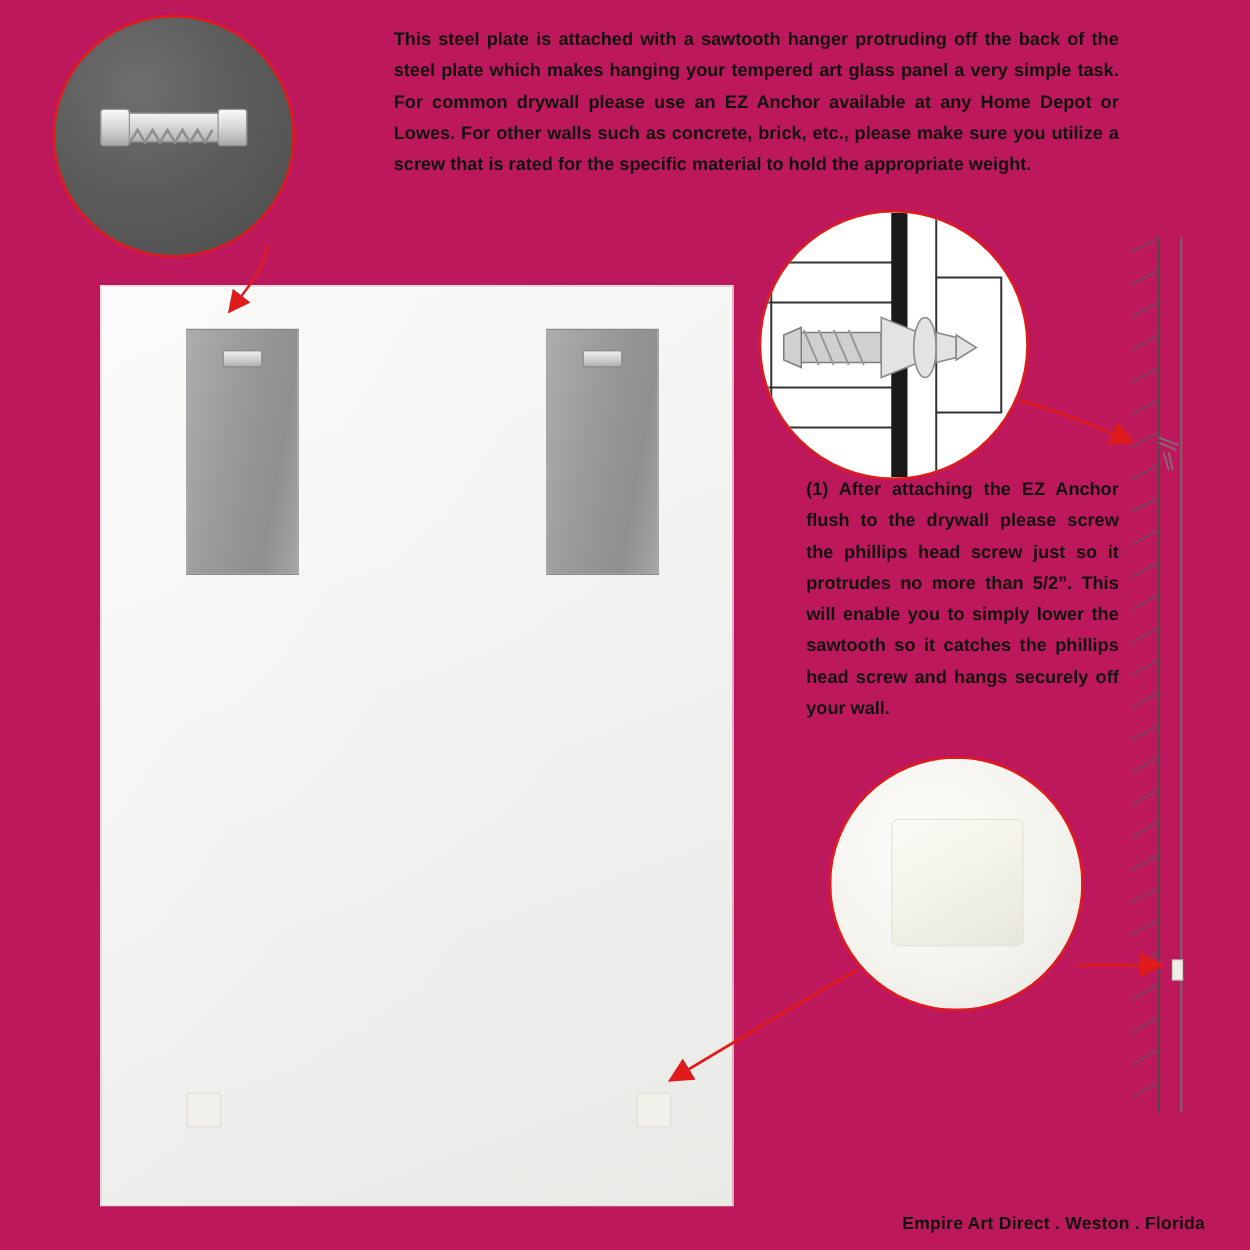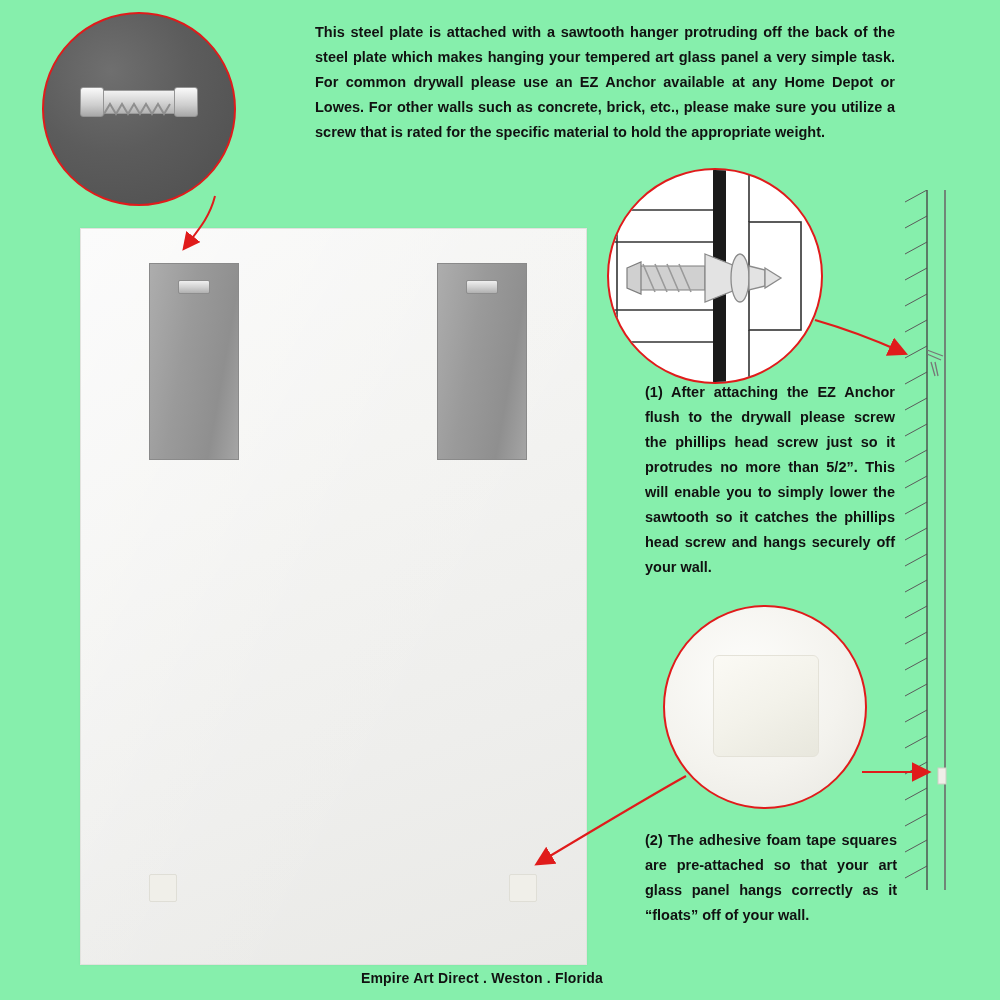--- a/index.html
+++ b/index.html
@@ -7,21 +7,21 @@
     padding: 0;
     background: #ffffff;
   }
   body {
     font-family: "Liberation Sans", sans-serif;
   }
   #page {
     position: relative;
     width: 1000px;
     height: 1000px;
-    background: #86efac;
+    background: #be185d;
     overflow: hidden;
   }
 
   
   .top-text {
     position: absolute;
     left: 315px;
     top: 20px;
     width: 580px;
     font-size: 14.5px;
@@ -189,21 +189,21 @@
     width: 60px;
     height: 700px;
   }
 
   
   .footer {
     position: absolute;
     left: 0;
     top: 970px;
     width: 964px;
-    text-align: center;
+    text-align: right;
     font-size: 14px;
     font-weight: bold;
     color: #111111;
     letter-spacing: 0.2px;
   }
 </style>
 </head>
 <body>
 
 <div id="page">
@@ -272,21 +272,20 @@
       </g>
     </svg>
   </div>
 
   <div class="circle-inset" id="inset-foam">
     <div class="foam-pad-big"></div>
   </div>
 
   <div class="step-text" id="step1-text">(1) After attaching the EZ Anchor flush to the drywall please screw the  phillips head screw just so it protrudes no more than 5/2”. This will enable you to simply lower the sawtooth so it catches the phillips head screw and hangs securely off your wall.</div>
 
-  <div class="step-text" id="step2-text">(2) The adhesive foam tape squares are pre-attached so that your art glass panel hangs correctly as it “floats” off of your wall.</div>
 
   <svg class="wall-section" viewBox="0 0 60 700">
 
     <g stroke="#5a5a5a" stroke-width="1">
       <line x1="0" y1="12" x2="22" y2="0"></line>
       <line x1="0" y1="38" x2="22" y2="26"></line>
       <line x1="0" y1="64" x2="22" y2="52"></line>
       <line x1="0" y1="90" x2="22" y2="78"></line>
       <line x1="0" y1="116" x2="22" y2="104"></line>
       <line x1="0" y1="142" x2="22" y2="130"></line>

